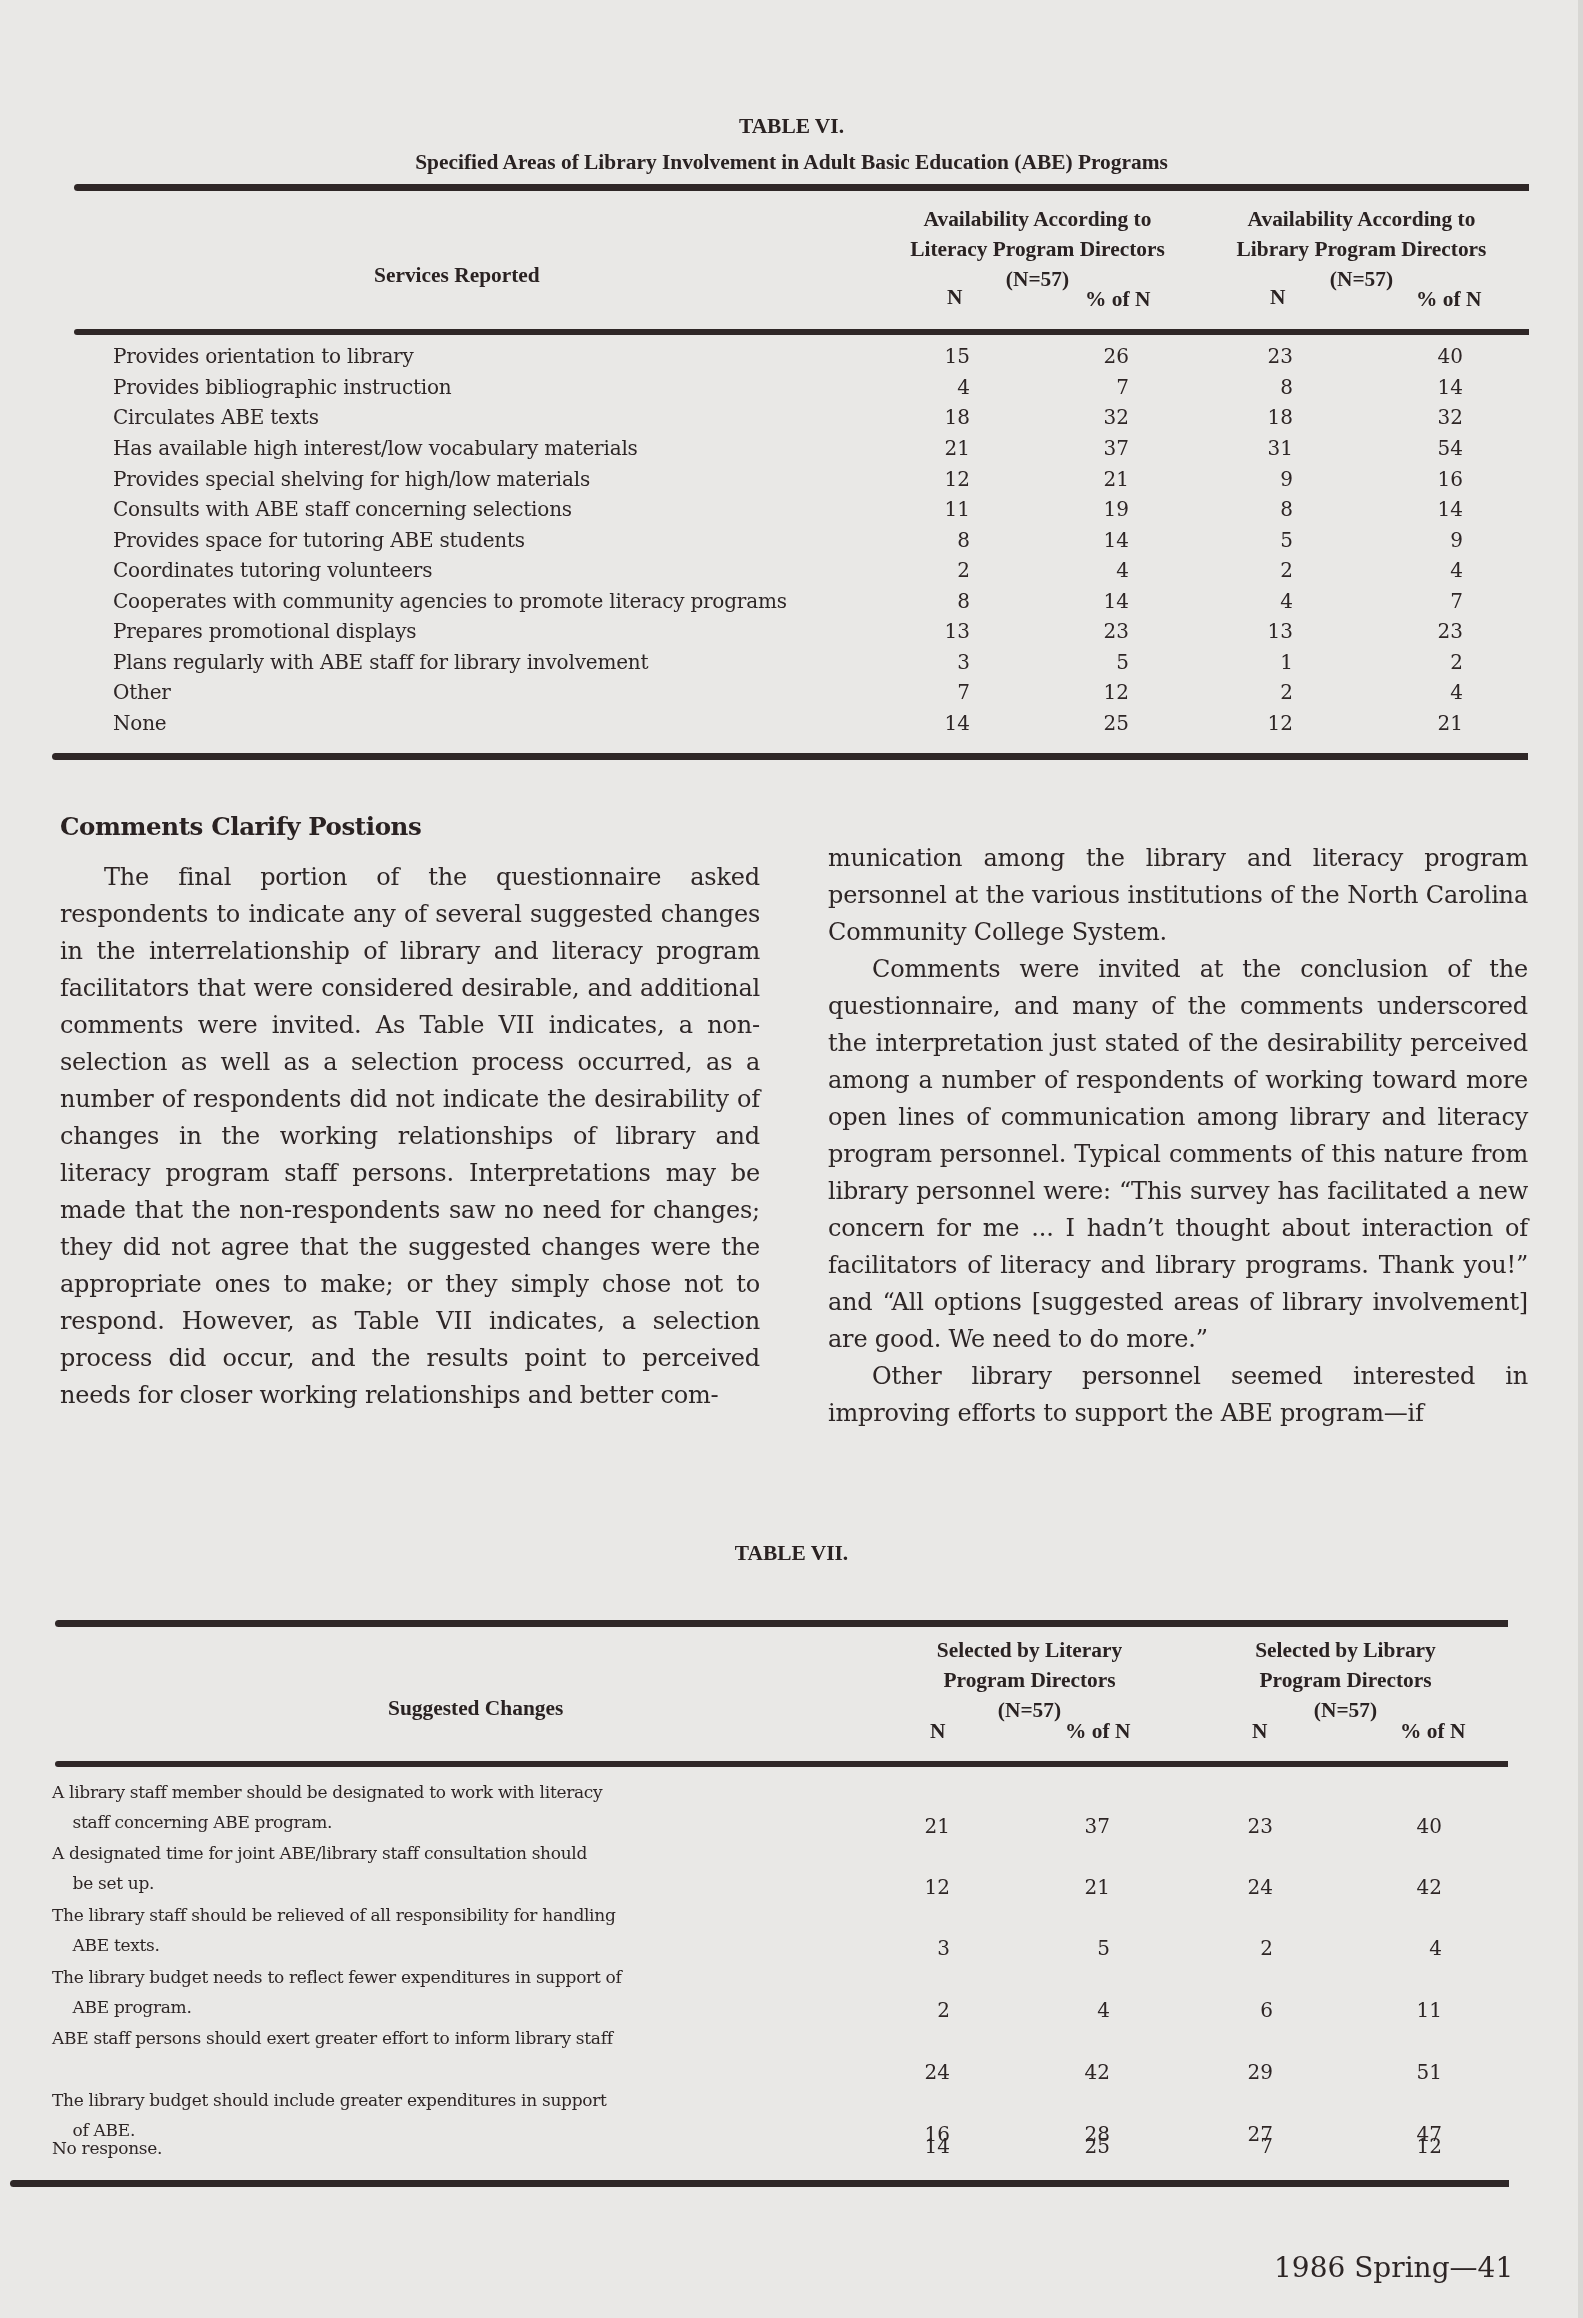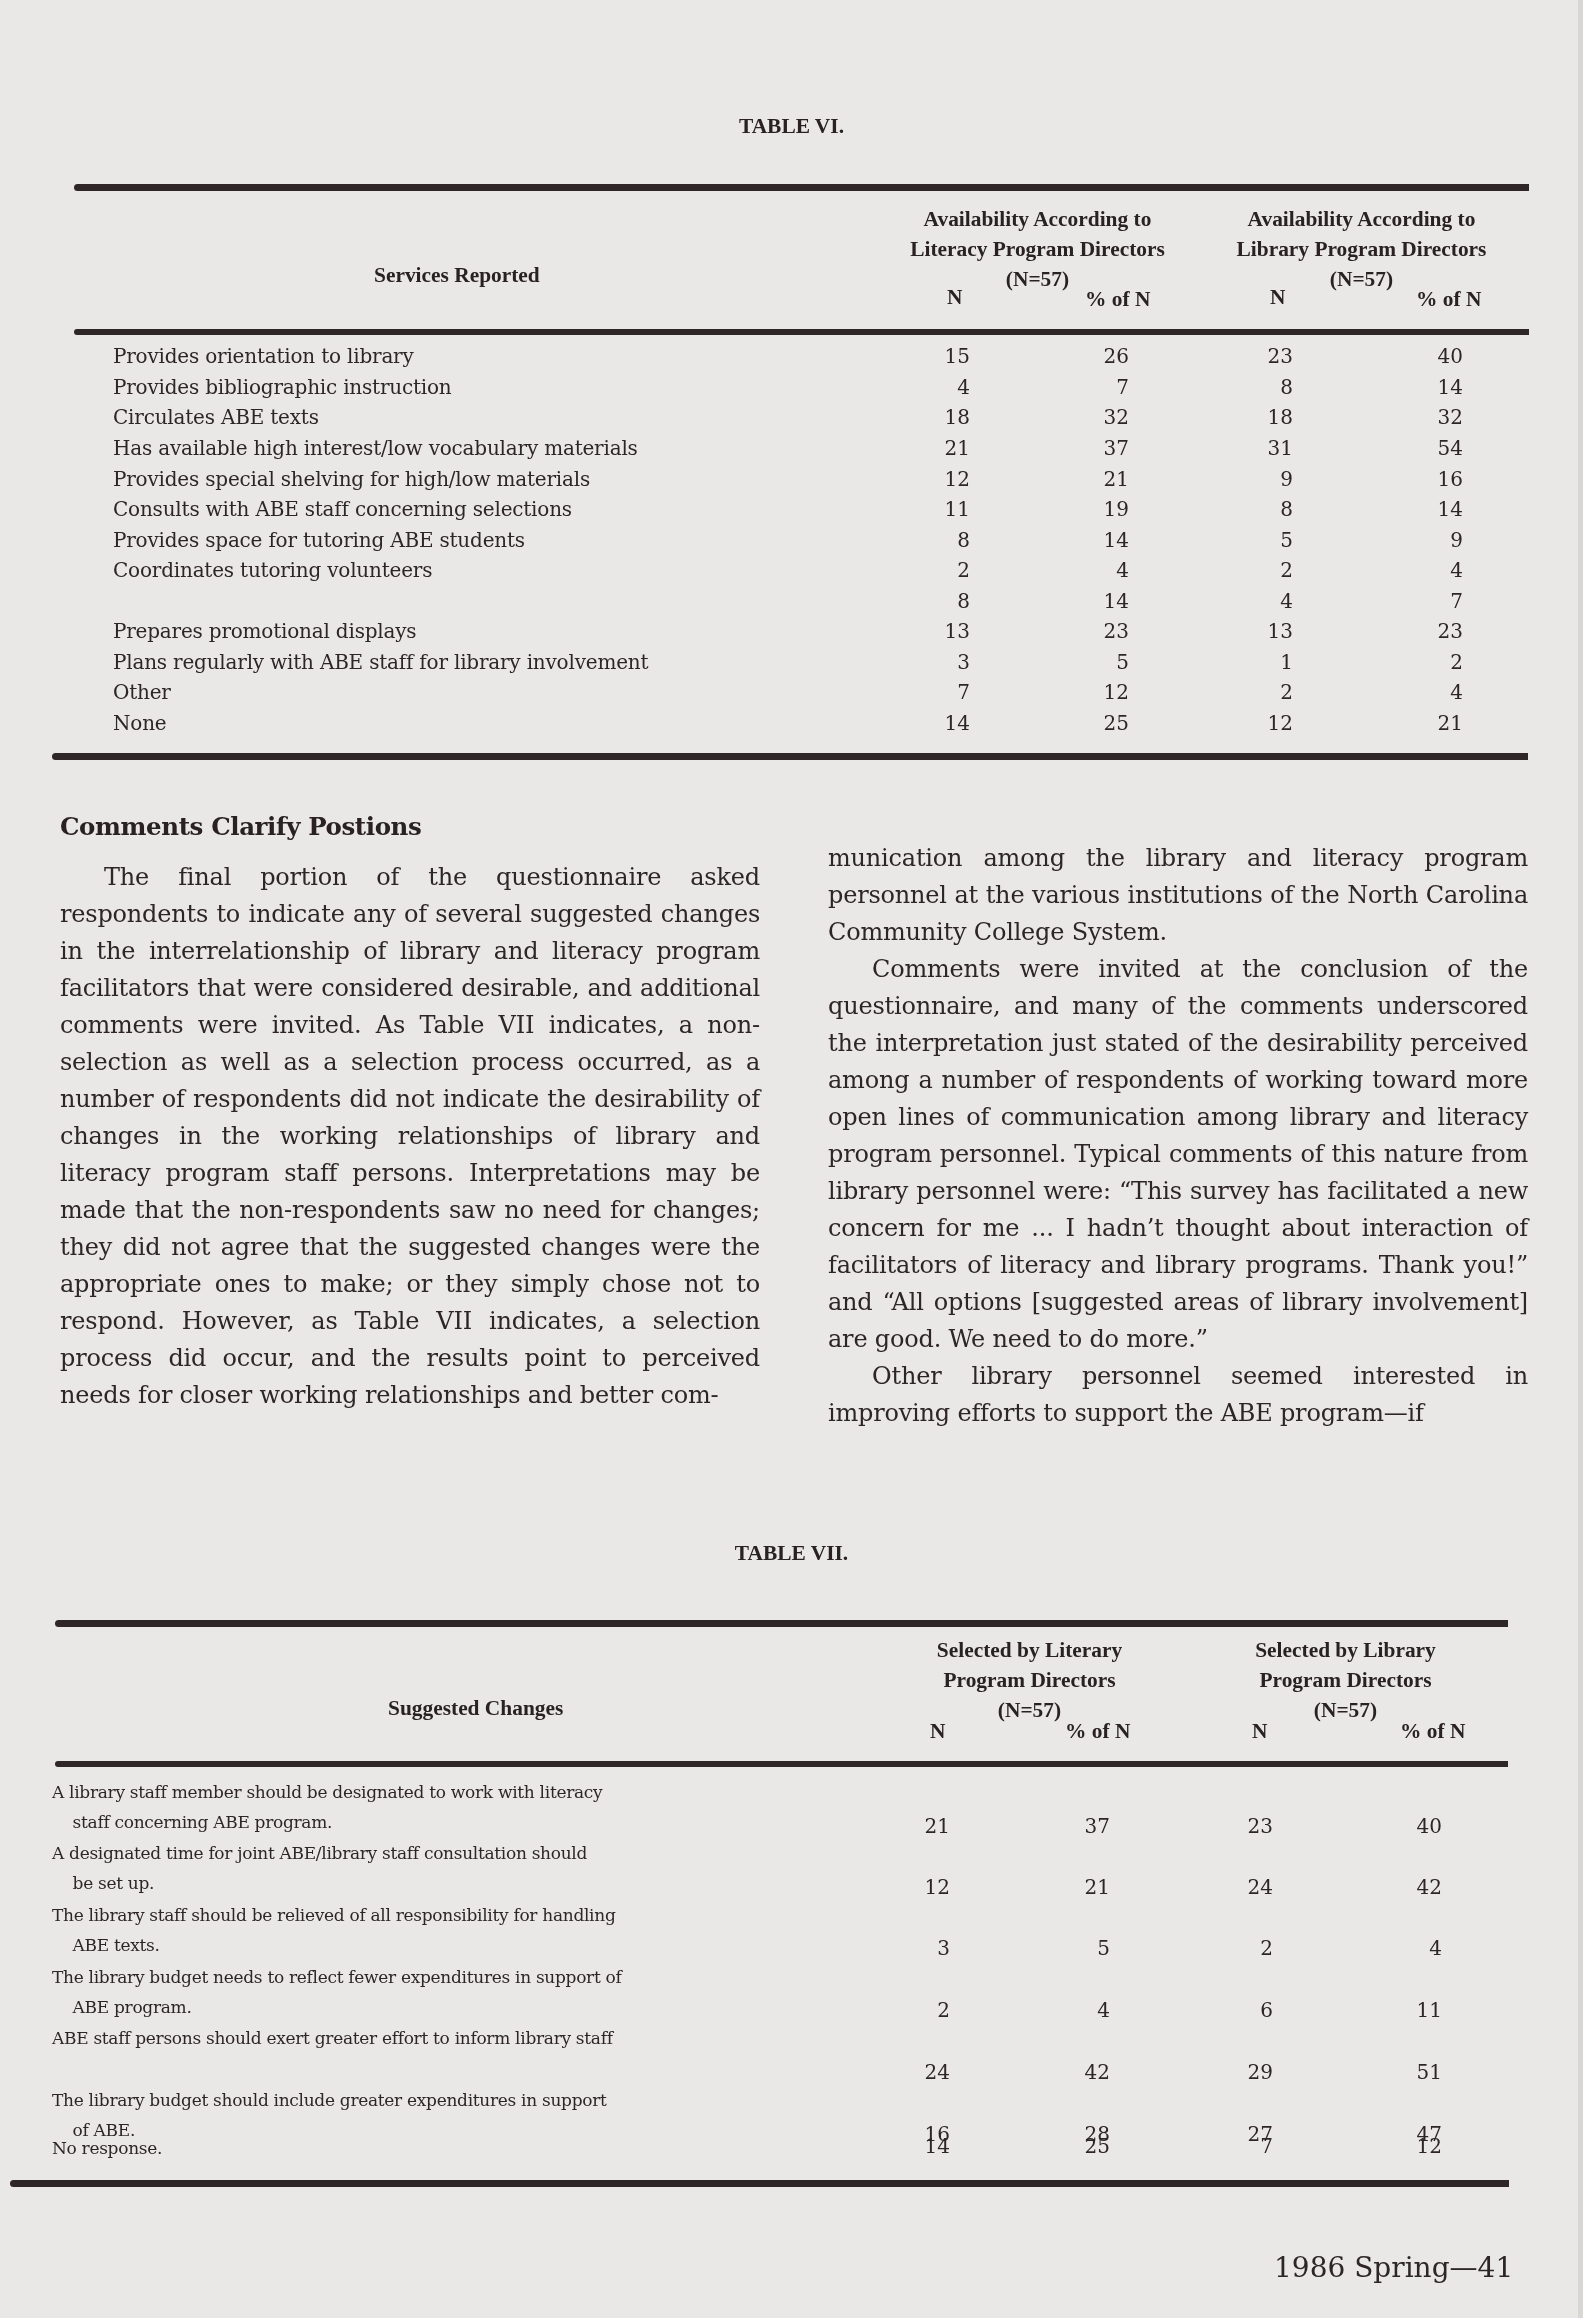--- a/index.html
+++ b/index.html
@@ -44,20 +44,21 @@
   .folio { position: absolute; left: 1274px; top: 2251px; font-family: "DejaVu Serif", serif; font-size: 28px; color: #2e2626; }
 </style>
 </head>
 <body>
 
 <div class="page">
   <div class="right-edge"></div>
 
   <div class="tbl-title" style="top:114px;">
     <span class="num">TABLE VI.</span>
+    <span class="sub">Specified Areas of Library Involvement in Adult Basic Education (ABE) Programs</span>
   </div>
   <div class="rule-thick" style="left:74px; top:184px; width:1455px;"></div>
 
   <div class="hdr" style="left:879px; top:204px; width:317px;">
     <div>Availability According to</div>
     <div>Literacy Program Directors</div>
     <div>(N=57)</div>
   </div>
   <div class="hdr" style="left:1203px; top:204px; width:317px;">
     <div>Availability According to</div>
@@ -123,20 +124,21 @@
         <span class="cell-num" style="left:1400px">9</span>
       </div>
       <div class="row" style="top: 558px;">
         <span class="cell-label" style="left:113px">Coordinates tutoring volunteers</span>
         <span class="cell-num" style="left:907px">2</span>
         <span class="cell-num" style="left:1066px">4</span>
         <span class="cell-num" style="left:1230px">2</span>
         <span class="cell-num" style="left:1400px">4</span>
       </div>
       <div class="row" style="top: 589px;">
+        <span class="cell-label" style="left:113px">Cooperates with community agencies to promote literacy programs</span>
         <span class="cell-num" style="left:907px">8</span>
         <span class="cell-num" style="left:1066px">14</span>
         <span class="cell-num" style="left:1230px">4</span>
         <span class="cell-num" style="left:1400px">7</span>
       </div>
       <div class="row" style="top: 619px;">
         <span class="cell-label" style="left:113px">Prepares promotional displays</span>
         <span class="cell-num" style="left:907px">13</span>
         <span class="cell-num" style="left:1066px">23</span>
         <span class="cell-num" style="left:1230px">13</span>

